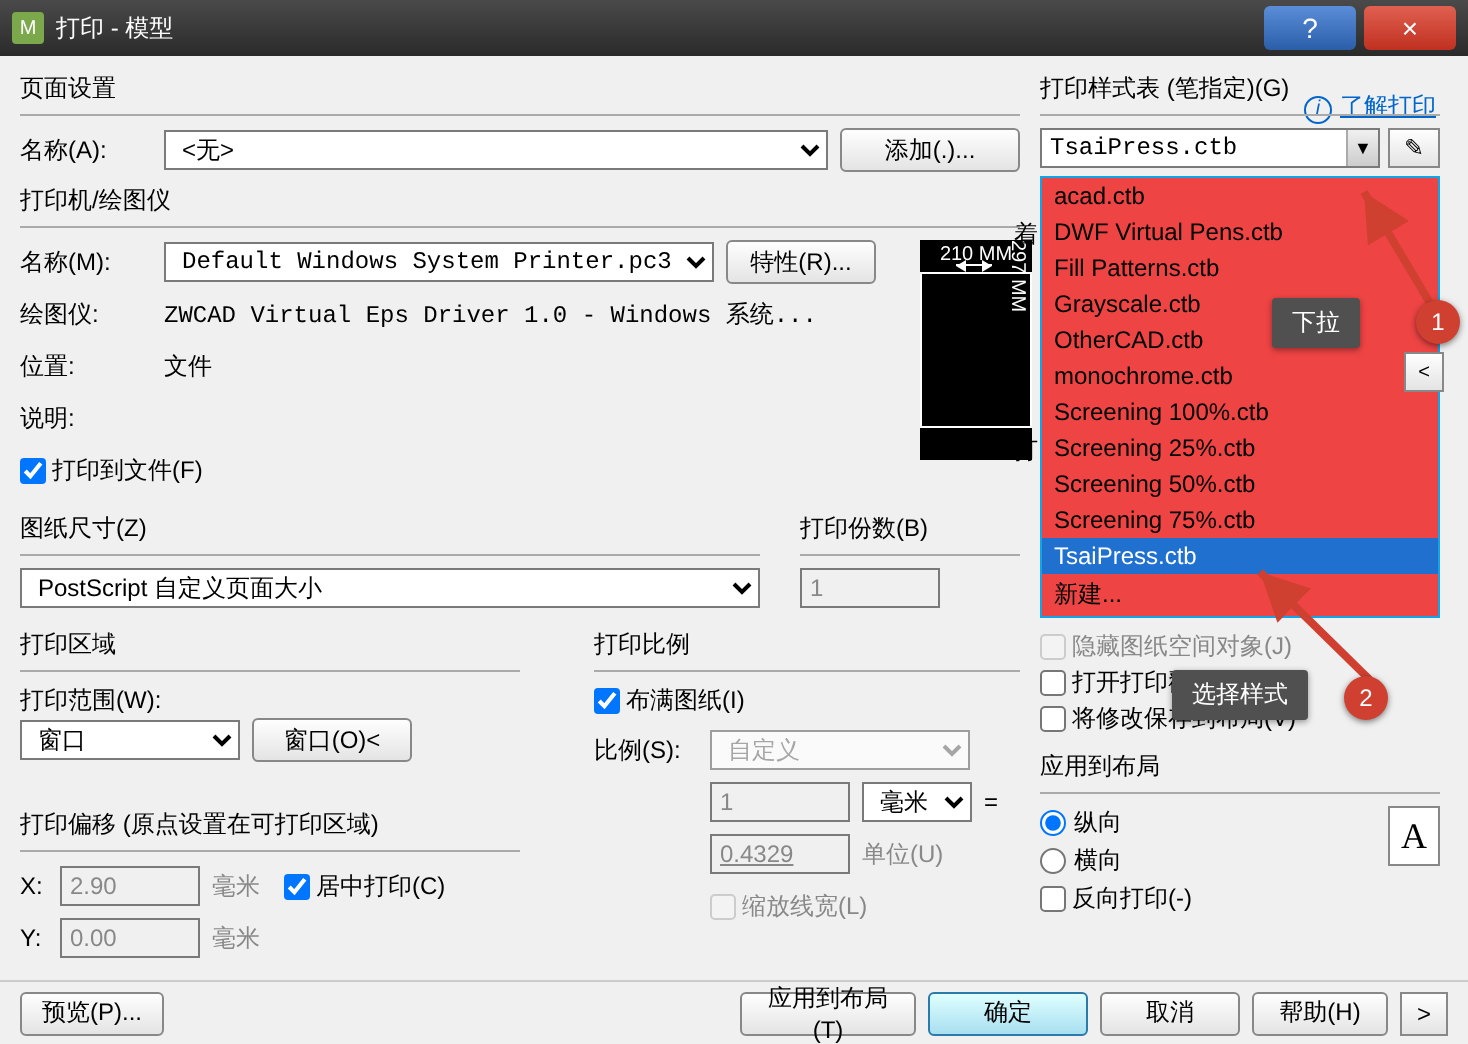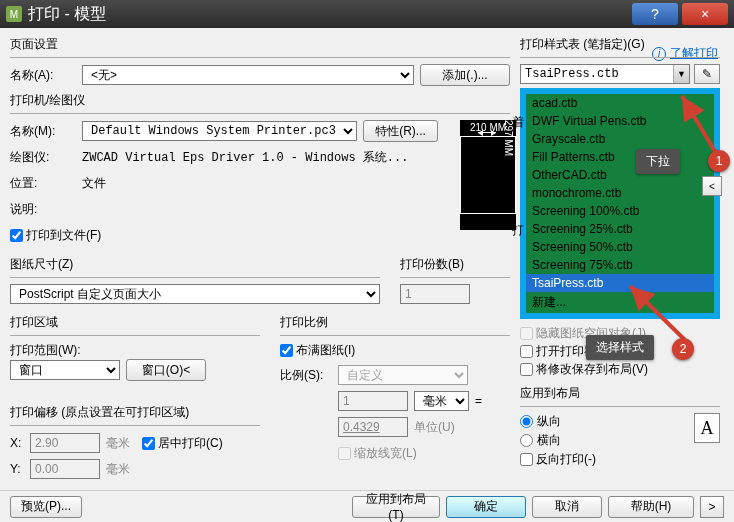--- a/index.html
+++ b/index.html
@@ -1,21 +1,21 @@
 <!DOCTYPE html>
 <html><head>
 <meta charset="utf-8">
 <style>
 * { box-sizing: border-box; margin: 0; padding: 0; font-family: "Microsoft YaHei", "SimSun", Arial, sans-serif; font-size: 12px; }
 body { width: 734px; height: 522px; background: #f0f0f0; overflow: hidden; position: relative; }
 
 
 .titlebar { height: 28px; background: linear-gradient(#4a4a4a, #2a2a2a); color: #fff; display: flex; align-items: center; padding: 0 6px; position: relative; }
 .titlebar .logo { width: 16px; height: 16px; background: #7aa84b; border-radius: 2px; margin-right: 6px; display:flex;align-items:center;justify-content:center;font-size:10px;color:#fff; }
-.titlebar .title { flex: 1; font-size: 16px; }
+.titlebar .title { flex: 1; font-size: 12px; }
 .titlebar .btns { display: flex; }
 .titlebar .btns div { width: 46px; height: 22px; display: flex; align-items: center; justify-content: center; font-size: 14px; color: #fff; }
 .titlebar .help { background: linear-gradient(#5a8ed8,#2a5ea8); border-radius: 3px; }
 .titlebar .close { background: linear-gradient(#e06050,#c03020); border-radius: 3px; margin-left:4px;}
 
 .body { padding: 8px 10px; position: relative; }
 
 
 .learn { position: absolute; top: 17px; right: 16px; color: #0066cc; text-decoration: underline; }
 .info-icn { display:inline-block; width:14px; height:14px; border:1px solid #0066cc; border-radius:50%; color:#0066cc; text-align:center; line-height:12px; font-size:10px; margin-right:4px; font-style:italic;}
@@ -53,21 +53,21 @@
 .preview .arrowsH::before,.preview .arrowsH::after{content:"";position:absolute;top:-3px;width:0;height:0;border-top:3px solid transparent;border-bottom:3px solid transparent;}
 .preview .arrowsH::before{left:0;border-right:5px solid #fff;}
 .preview .arrowsH::after{right:0;border-left:5px solid #fff;}
 
 
 .style-head { display:flex; gap:4px; align-items:center; margin-bottom:4px;}
 .style-sel { flex:1; height:20px; border:1px solid #7a7a7a; background:#fff; display:flex; align-items:center; padding:0 4px; position:relative;}
 .style-sel .arrow { position:absolute; right:0; top:0; width:16px; height:18px; background:linear-gradient(#f0f0f0,#ccc); border-left:1px solid #aaa; display:flex;align-items:center;justify-content:center;font-size:9px;}
 .pencil-btn { width:26px; height:20px; border:1px solid #888; background:linear-gradient(#fefefe,#e4e4e4); display:flex;align-items:center;justify-content:center;}
 
-.dropdown { border:6px solid #0ea5e9; background:#15803d; font-family: "Courier New", monospace; font-size:12px; }
+.dropdown { border:1px solid #0ea5e9; background:#ef4444; font-family: "Courier New", monospace; font-size:12px; }
 .dropdown .item { padding: 2px 6px; white-space: nowrap; }
 .dropdown .item.sel { background:#2070d0; color:#fff; }
 
 
 .callout { position:absolute; background:#505050; color:#fff; padding:4px 10px; font-size:12px; border-radius:2px; z-index:10; box-shadow:0 1px 3px rgba(0,0,0,0.4);}
 .badge { position:absolute; width:22px; height:22px; border-radius:50%; background:#d04030; color:#fff; display:flex;align-items:center;justify-content:center; font-size:12px; z-index:11; box-shadow:0 1px 3px rgba(0,0,0,0.5);}
 .red-arrow { position:absolute; z-index:9; pointer-events:none; }
 
 
 .bottombar { position:absolute; bottom:0; left:0; right:0; height:32px; background:#f0f0f0; border-top:1px solid #ccc; display:flex; align-items:center; padding:0 10px; gap:6px;}
@@ -162,21 +162,21 @@
             <option>PostScript 自定义页面大小</option>
           </select>
         </div>
         <div class="group" style="width:110px">
           <div class="group-title">打印份数(B)</div>
           <hr class="hr">
           <input type="text" readonly="" style="width: 70px;" value="1">
         </div>
       </div>
 
-      <div style="display:flex;gap:20px; margin-top:4px;">
+      <div style="display:flex;gap:37px; margin-top:4px;">
         <div class="group" style="width:250px">
           <div class="group-title">打印区域</div>
           <hr class="hr">
           <div>打印范围(W):</div>
           <div class="row">
             <select style="width:110px">
               <option>窗口</option>
             </select>
             <button class="btn" style="width:80px">窗口(O)&lt;</button>
           </div>
@@ -246,22 +246,22 @@
             <span class="arrow">▼</span>
           </div>
           <div class="pencil-btn">
             <span>✎</span>
           </div>
         </div>
 
         <div class="dropdown" id="style-dd">
             <div class="item" style="position: relative;">acad.ctb</div>
             <div class="item" style="position: relative;">DWF Virtual Pens.ctb<span style="position: absolute; left: -14px; top: 2px; font-family: &quot;Microsoft YaHei&quot;, SimSun, sans-serif;">着</span></div>
+            <div class="item" style="position: relative;">Fill Patterns.ctb</div>
             <div class="item" style="position: relative;">Grayscale.ctb</div>
-            <div class="item" style="position: relative;">Fill Patterns.ctb</div>
             <div class="item" style="position: relative;">OtherCAD.ctb</div>
             <div class="item" style="position: relative;">monochrome.ctb</div>
             <div class="item" style="position: relative;">Screening 100%.ctb</div>
             <div class="item" style="position: relative;">Screening 25%.ctb<span style="position: absolute; left: -14px; top: 2px; font-family: &quot;Microsoft YaHei&quot;, SimSun, sans-serif;">打</span></div>
             <div class="item" style="position: relative;">Screening 50%.ctb</div>
             <div class="item" style="position: relative;">Screening 75%.ctb</div>
             <div class="item sel" style="position: relative;">TsaiPress.ctb</div>
             <div class="item" style="position: relative;">新建...</div>
           </div>
       </div>
@@ -307,21 +307,21 @@
     </div>
   </div>
 </div>
 
 <div class="bottombar">
   <button class="btn">预览(P)...</button>
   <div class="spacer"></div>
   <button class="btn" style="width:88px">应用到布局(T)</button>
   <button class="btn primary" style="width:80px">确定</button>
   <button class="btn" style="width:70px">取消</button>
-  <button class="btn" style="width:86px">帮助(H)</button>
+  <button class="btn" style="width:68px">帮助(H)</button>
   <div class="expand">&gt;</div>
 </div>
 
 <svg class="red-arrow" style="left:590px;top:90px;" width="140" height="80">
   <defs>
       <marker id="ah1" markerWidth="8" markerHeight="8" refX="6" refY="3" orient="auto">
         <path d="M0,0 L6,3 L0,6 Z" fill="#d04030"></path>
       </marker>
     </defs>
   <line x1="130" y1="70" x2="92" y2="6" stroke="#d04030" stroke-width="4" marker-end="url(#ah1)"></line>

